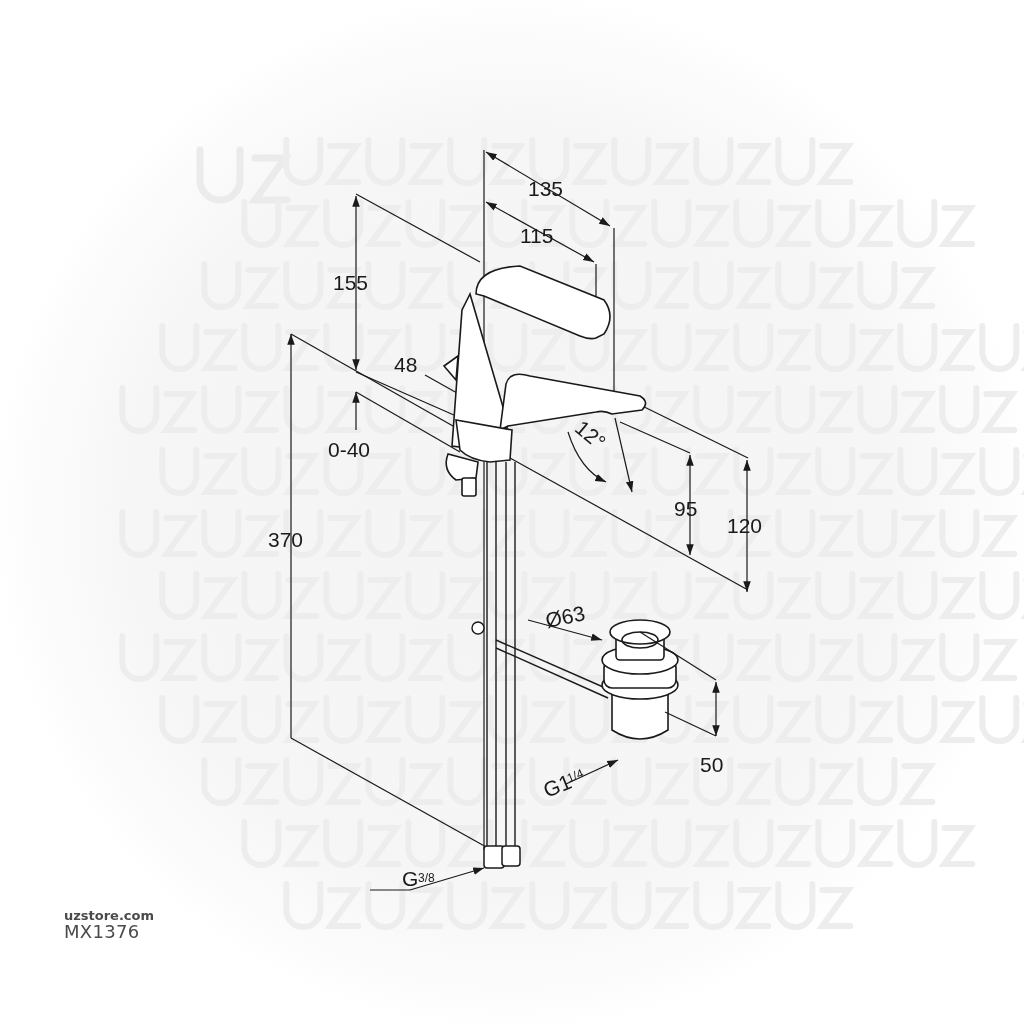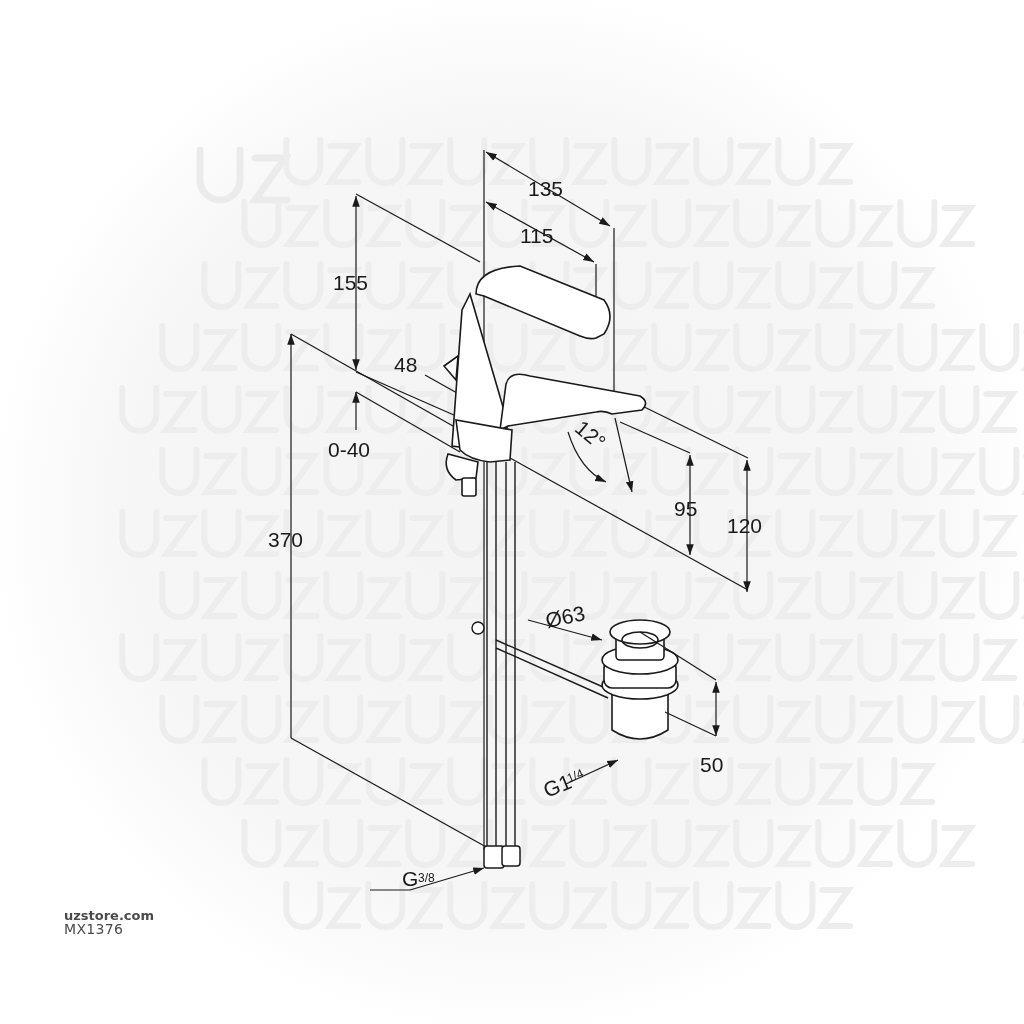--- a/index.html
+++ b/index.html
@@ -3,21 +3,21 @@
 <meta charset="utf-8">
 <style>
   html, body { margin:0; padding:0; }
   body { width:1024px; height:1024px; background:#ffffff; position:relative; overflow:hidden;
          font-family:"Liberation Sans", sans-serif; }
   #bgglow { position:absolute; left:0; top:0; width:1024px; height:1024px;
     background: radial-gradient(circle at 512px 512px, #f4f4f4 0px, #f6f6f6 380px, #fcfcfc 480px, #ffffff 520px); }
   #drawing { position:absolute; left:0; top:0; }
   .dim { font-family:"Liberation Sans", sans-serif; font-size:21px; fill:#1a1a1a; }
   .caption { position:absolute; left:64px; color:#4a4a4a; font-family:"DejaVu Sans", sans-serif; }
-  #code { top:921px; font-size:14px; letter-spacing:0.3px; }
+  #code { top:921px; font-size:18px; letter-spacing:0.3px; }
   #site { top:908px; font-size:13px;font-weight:bold; }
 </style>
 </head>
 <body>
 
 <div id="bgglow"></div>
 
 <svg id="drawing" width="1024" height="1024" viewBox="0 0 1024 1024">
   <defs>
     <marker id="ah" viewBox="0 0 10 10" refX="10" refY="5" markerWidth="9" markerHeight="9" orient="auto-start-reverse">

